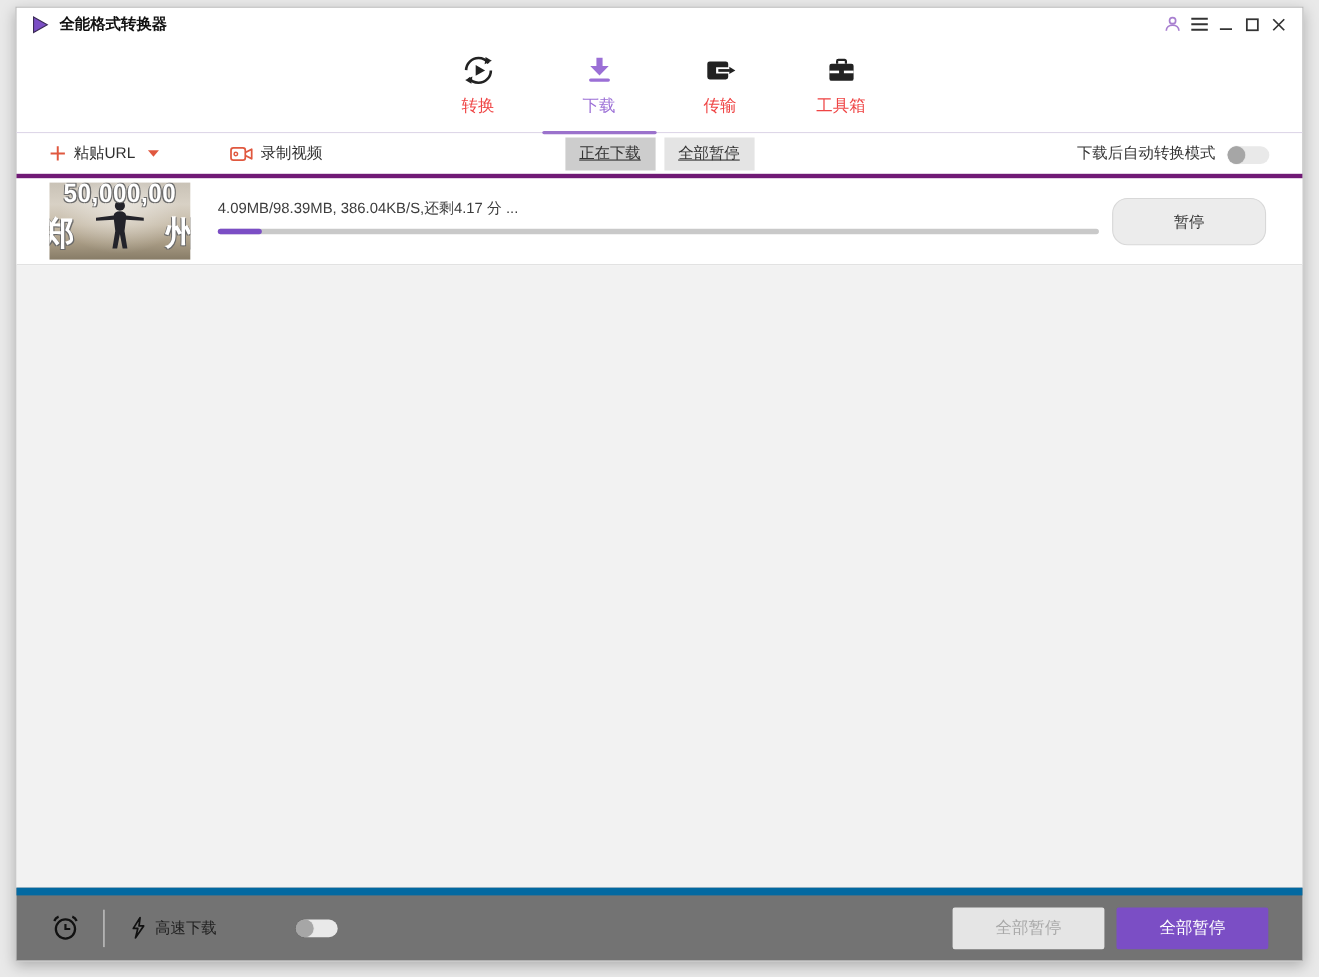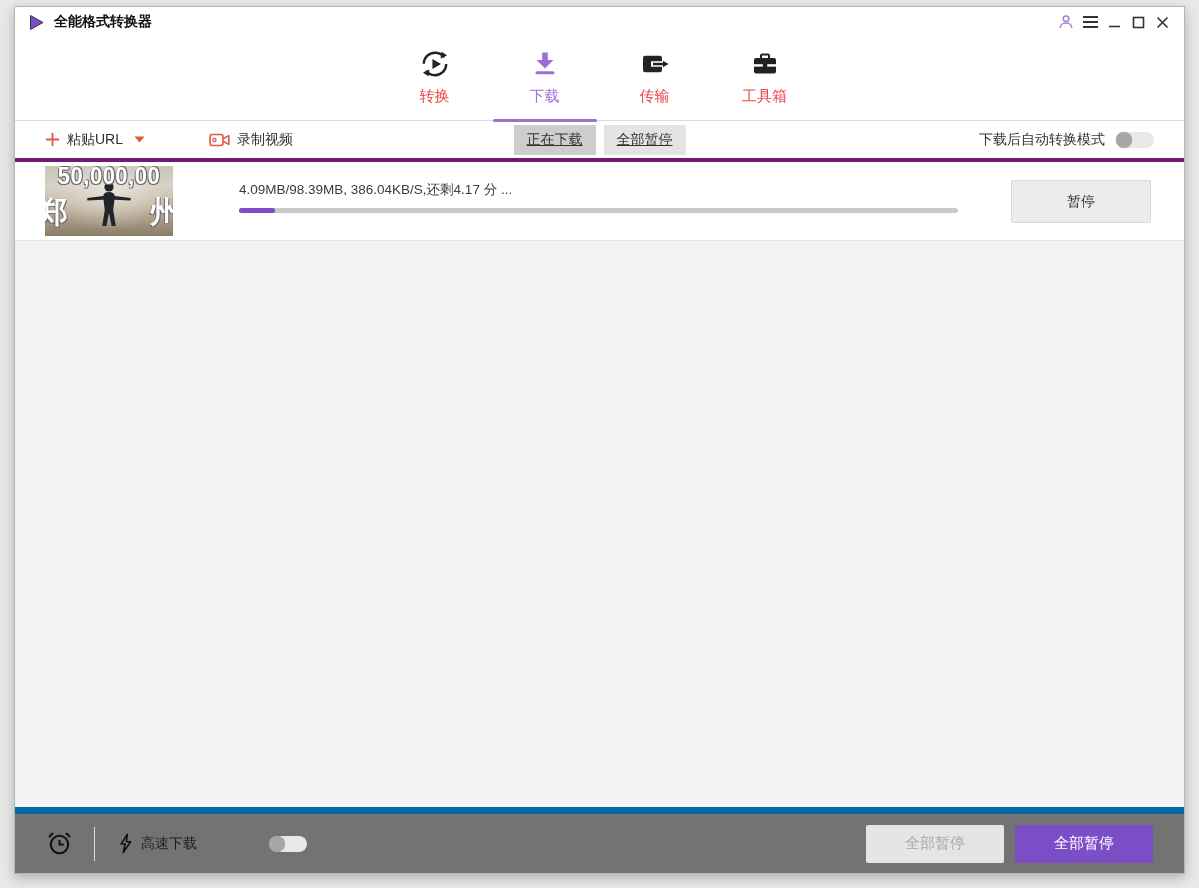--- a/index.html
+++ b/index.html
@@ -29,50 +29,50 @@
   
   .toolbar{height:41px;flex:0 0 auto;border-bottom:4px solid #701a75;
     display:flex;align-items:center;padding:0 30px;position:relative;}
   .tool-btn{display:flex;align-items:center;gap:7px;background:none;border:none;
     font-size:14px;color:#2f2f2f;cursor:pointer;padding:0;font-family:inherit;}
   .tool-btn + .tool-btn{margin-left:64px;}
   .center-tabs{position:absolute;left:50%;transform:translateX(-50%);display:flex;gap:8px;}
   .subtab{height:30px;padding:0 13px;display:flex;align-items:center;font-size:14px;
     color:#333;background:#e4e4e4;border:none;cursor:pointer;font-family:inherit;text-decoration:underline;}
   .subtab.active{background:#cdcdcd;}
-  .auto-convert{margin-left:auto;display:flex;align-items:center;gap:11px;
+  .auto-convert{margin-left:auto;display:flex;align-items:flex-end;gap:11px;
     font-size:14px;color:#333;}
   .toggle{width:38px;height:16px;border-radius:8px;background:#e9e9e9;
     position:relative;cursor:pointer;flex:0 0 auto;}
   .toggle .knob{position:absolute;left:0;top:0;width:16px;height:16px;border-radius:50%;
     background:#a6a6a6;box-shadow:0 0 1px rgba(0,0,0,.3);}
   
   .download-row{flex:0 0 auto;height:79px;background:#fff;border-bottom:1px solid #e2e2e2;
-    display:flex;align-items:flex-start;padding:4px 33px 0 30px;gap:41px;}
+    display:flex;align-items:flex-start;padding:4px 33px 0 30px;}
   .thumb{width:128px;height:70px;flex:0 0 auto;position:relative;overflow:hidden;
     background:
       radial-gradient(ellipse at 50% 38%,rgba(255,255,255,.45),rgba(255,255,255,0) 62%),
       linear-gradient(180deg,#c9c2b6 0%,#d8d1c5 28%,#c6bba8 55%,#a89b84 78%,#877c67 100%);}
   .thumb-top-text{position:absolute;top:-3px;left:-6px;right:-6px;text-align:center;
     color:#fff;font-weight:bold;font-size:22px;letter-spacing:.5px;white-space:nowrap;
     transform:scaleY(1.1);text-shadow:1px 1px 0 #6b6b6b,-1px 1px 0 #6b6b6b,1px -1px 0 #6b6b6b;}
   .thumb-char{position:absolute;top:26px;color:#fff;font-size:30px;font-weight:bold;
     text-shadow:1px 1px 0 #6b6b6b,-1px 1px 0 #6b6b6b;}
   .thumb-char.left{left:-7px;}
   .thumb-char.right{right:-7px;}
   .thumb-man{position:absolute;left:50%;top:14px;transform:translateX(-50%);}
   .row-content{flex:1;min-width:0;margin-left:25px;padding-top:5px;}
   .title-line{display:flex;align-items:center;gap:8px;}
   .video-title{font-size:14.5px;color:#333;white-space:nowrap;overflow:hidden;
     text-overflow:ellipsis;}
   .info-text{margin-top:10px;font-size:13.5px;color:#3c3c3c;}
   .progress{margin-top:9px;height:5px;border-radius:3px;background:#c9c9c9;width:100%;}
   .progress-fill{height:5px;border-radius:3px;background:#7b4ec5;width:0;}
   .pause-btn{flex:0 0 auto;width:140px;height:43px;margin-left:12px;margin-top:14px;
-    background:#ececec;border:1px solid #d8d8d8;border-radius:2px;font-size:14px;
+    background:#ececec;border:1px solid #d8d8d8;border-radius:14px;font-size:14px;
     color:#333;cursor:pointer;font-family:inherit;}
   
   .main-area{flex:1;background:#f2f2f2;}
   
   .footer{flex:0 0 auto;height:66px;background:#737373;border-top:7px solid #0369a1;
     display:flex;align-items:center;padding:0 31px;}
   .icon-btn{background:none;border:none;padding:0;cursor:pointer;display:flex;}
   .v-divider{width:1px;height:34px;background:#dcdcdc;margin:0 23px 0 21px;}
   .speed{display:flex;align-items:center;gap:9px;font-size:14px;color:#1f1f1f;}
   .footer .toggle{margin-left:72px;}

